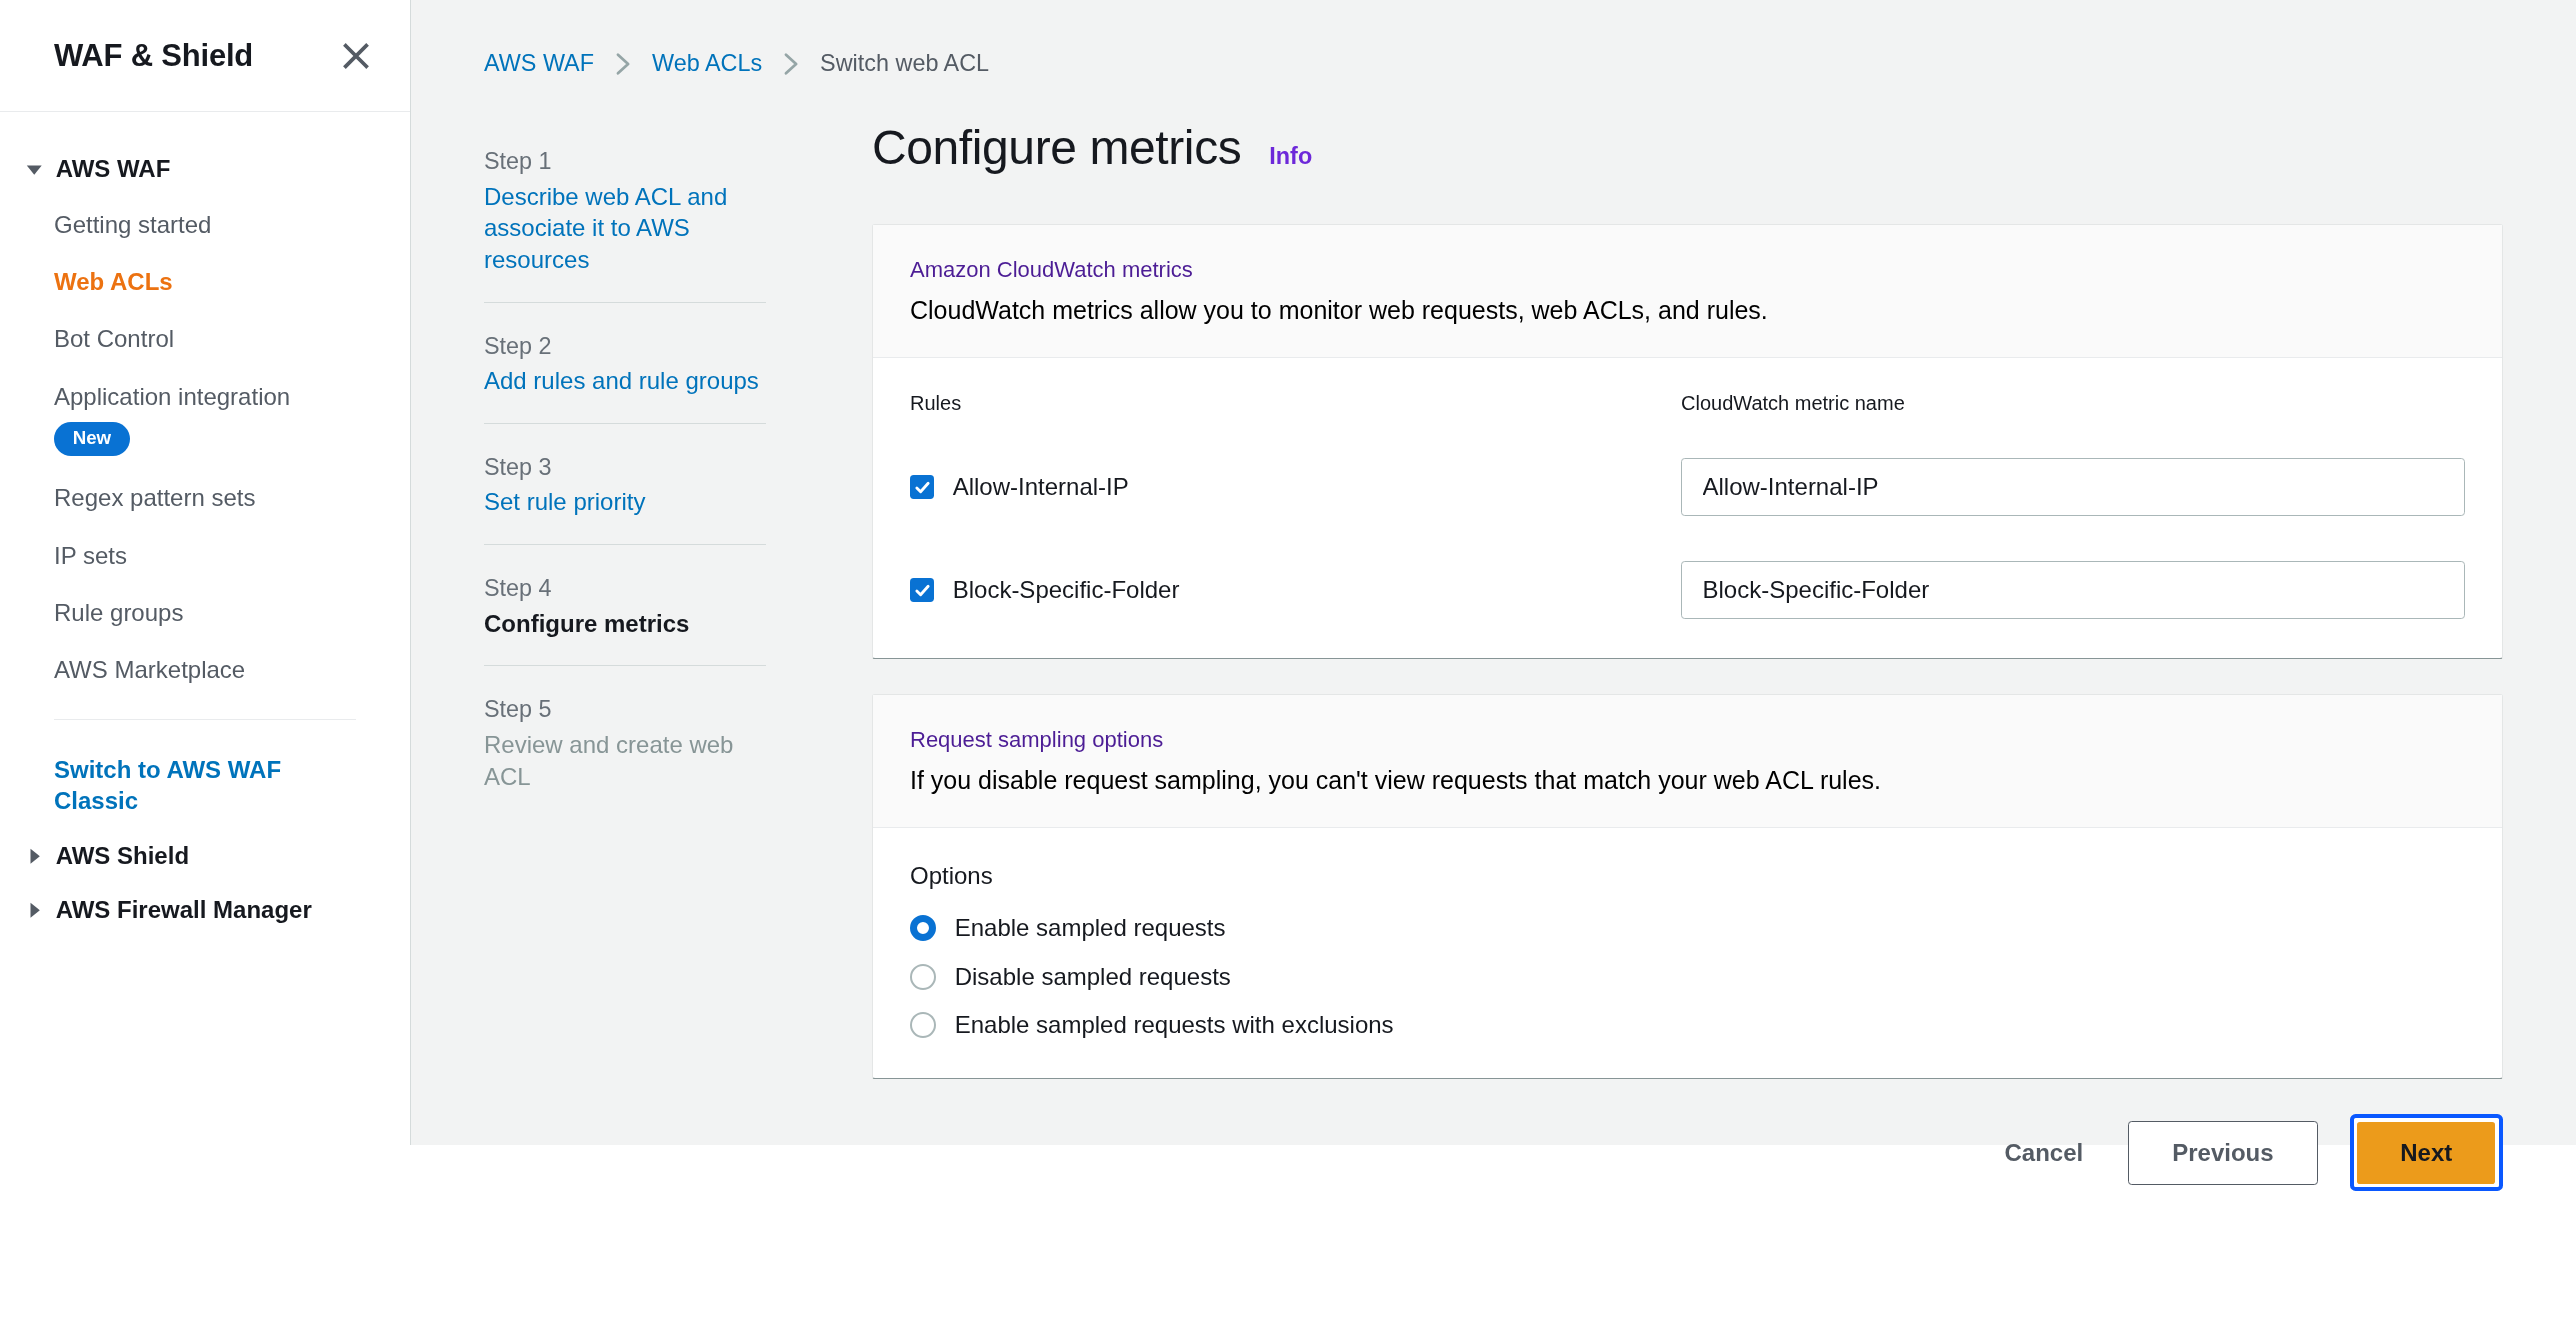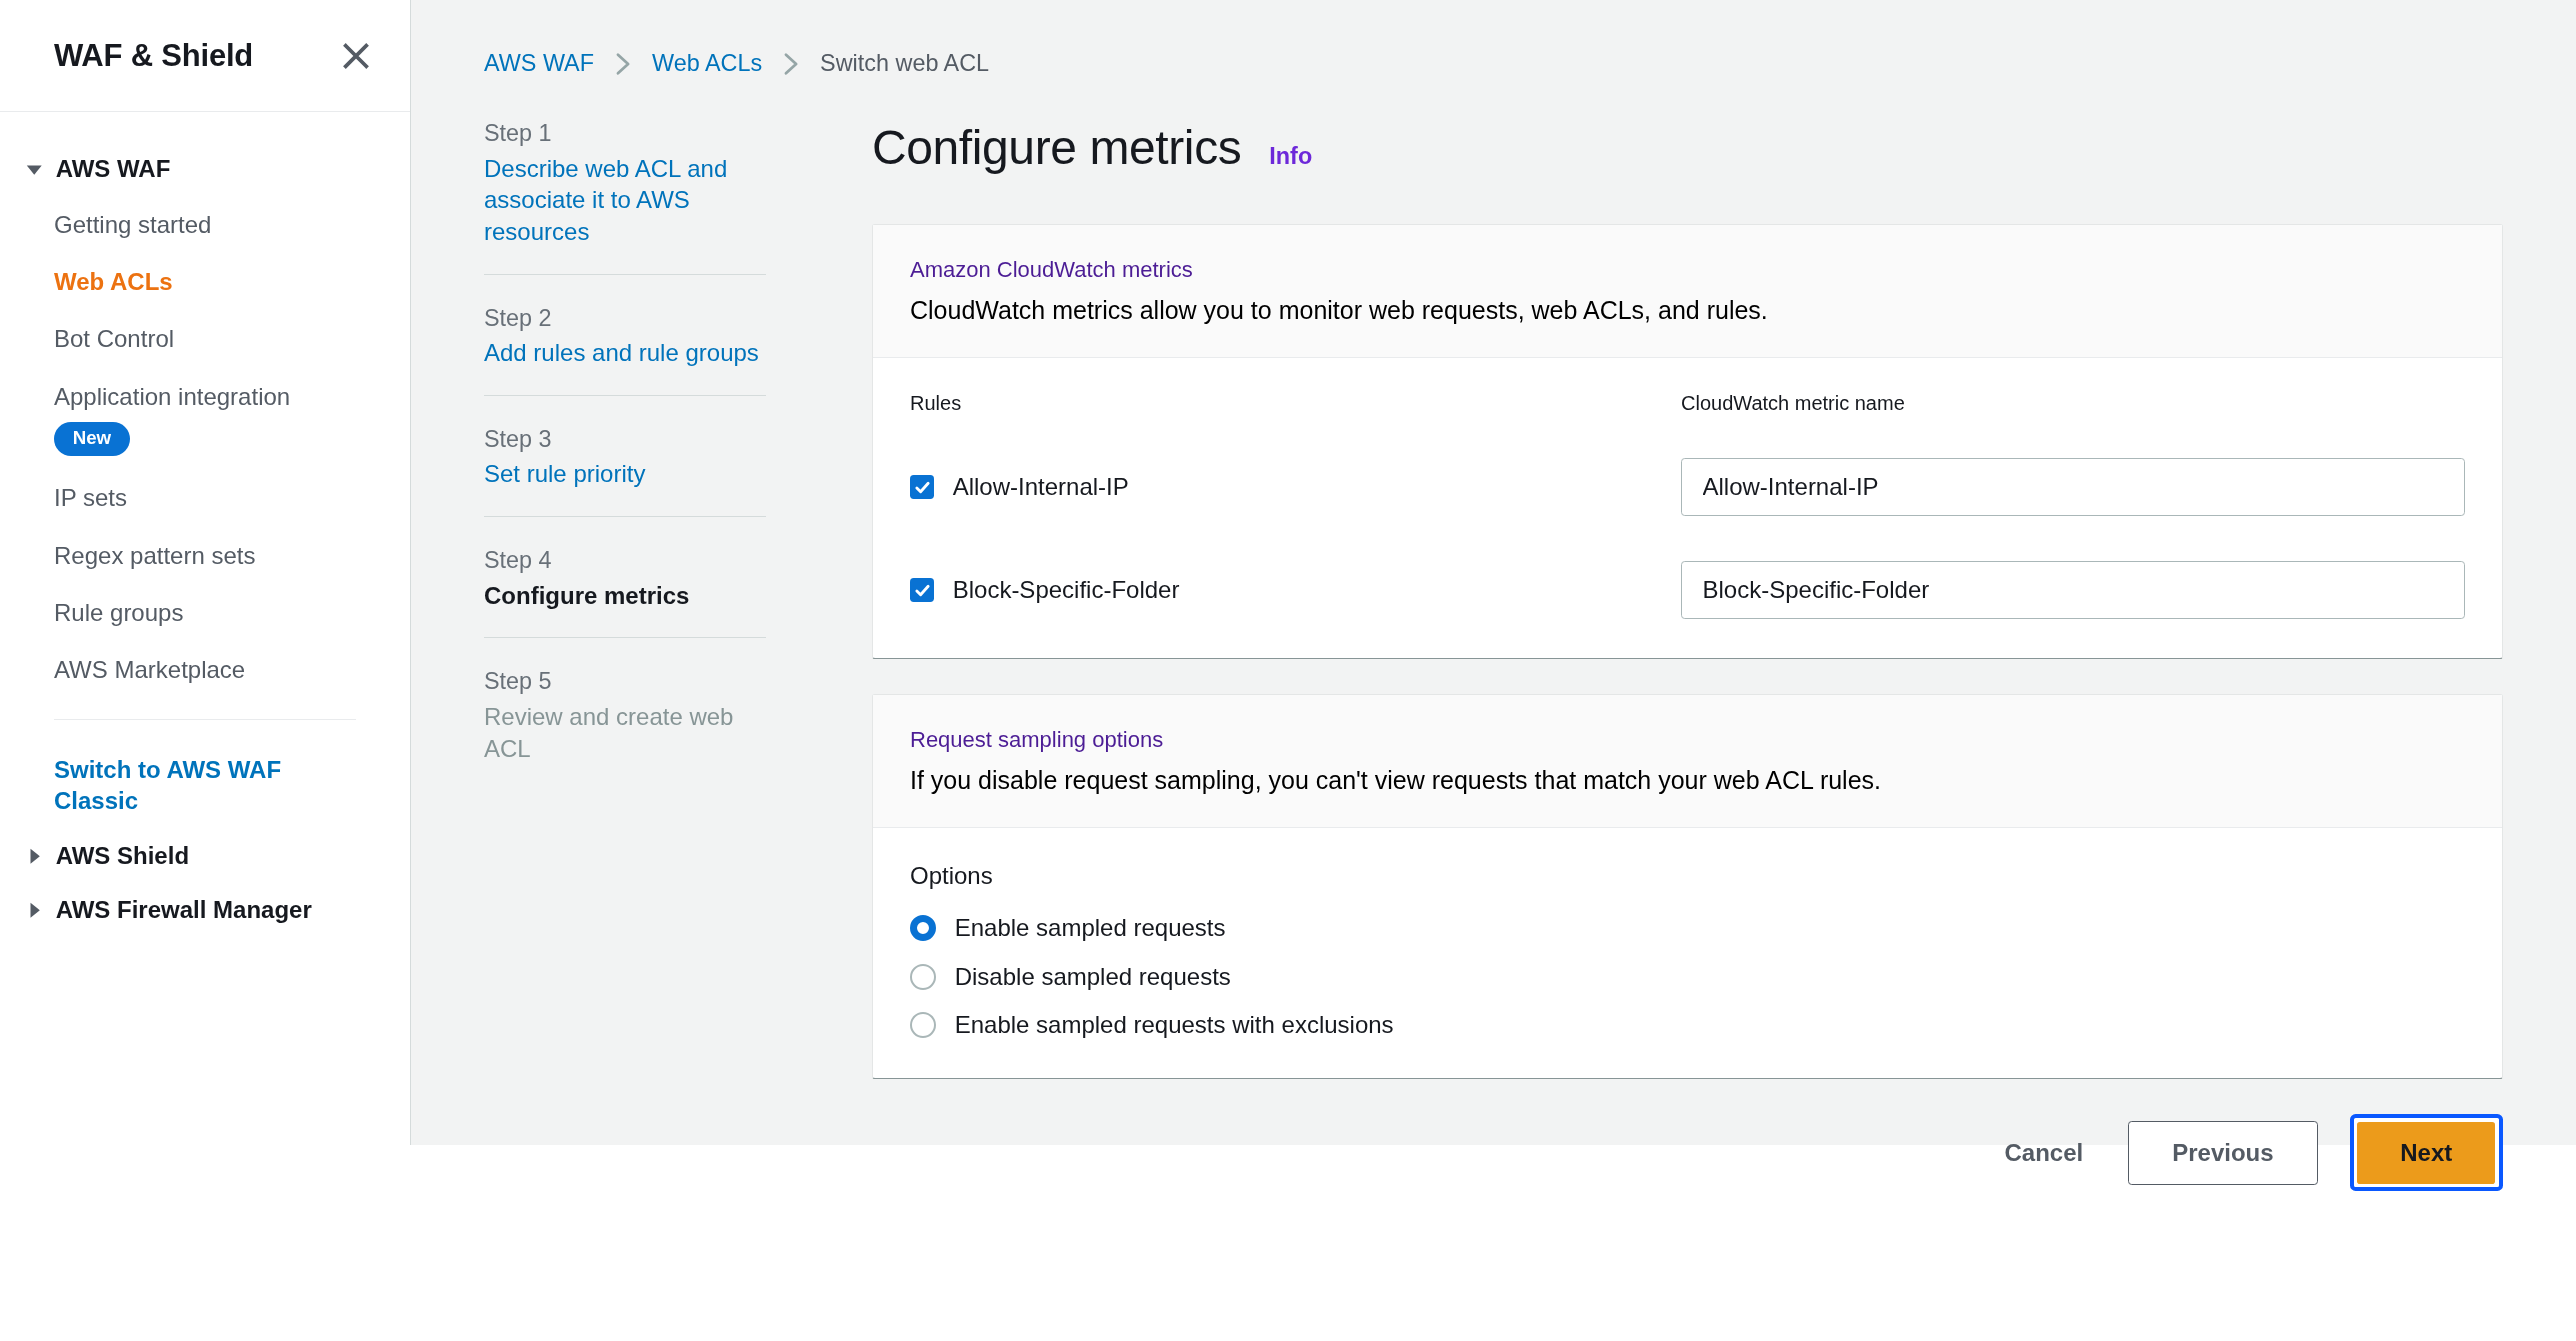--- a/index.html
+++ b/index.html
@@ -82,21 +82,21 @@
   .crumb-link { color: #0073bb; cursor: pointer; }
   .crumb-current { color: #545b64; }
   .crumb-sep {
     margin: 0 20.5px; display: flex; align-items: center;
   }
   .crumb-sep svg { display: block; }
 
   .body-cols { display: flex; flex: 1 1 auto; padding-top: 43px; }
 
   
-  .steps { width: 355px; flex: 0 0 355px; padding-left: 73px; }
+  .steps { width: 355px; flex: 0 0 355px; padding-left: 73px; margin-top: 28px; }
   .step { padding-bottom: 26px; border-bottom: 1.9px solid #d5dbdb; margin-bottom: 30px; }
   .step:last-child { border-bottom: none; }
   .step-num { font-size: 23.4px; color: #687078; margin-bottom: 5.6px; }
   .step-name { font-size: 24px; color: #0073bb; line-height: 1.32; cursor: pointer; }
   .step-name.current { color: #16191f; font-weight: bold; cursor: default; }
   .step-name.future { color: #879596; cursor: default; }
 
   
   .content { flex: 1 1 auto; padding-left: 106px; padding-right: 73px; }
   .page-title-row { display: flex; align-items: baseline; gap: 28px; margin-bottom: 49px; }
@@ -211,22 +211,22 @@
         <span>AWS WAF</span>
       </div>
 
       <div class="nav-item">Getting started</div>
       <div class="nav-item active">Web ACLs</div>
       <div class="nav-item">Bot Control</div>
       <div class="nav-item">
         <span>Application integration</span><br>
         <span class="badge-new">New</span>
       </div>
+      <div class="nav-item">Regex pattern sets</div>
       <div class="nav-item">IP sets</div>
-      <div class="nav-item">Regex pattern sets</div>
       <div class="nav-item">Rule groups</div>
       <div class="nav-item">AWS Marketplace</div>
 
       <div class="nav-divider"></div>
 
       <div class="nav-item link">Switch to AWS WAF Classic</div>
 
       <div class="nav-group-head">
         <span class="caret">
           <svg width="20.5" height="20.5" viewBox="0 0 22 22">

